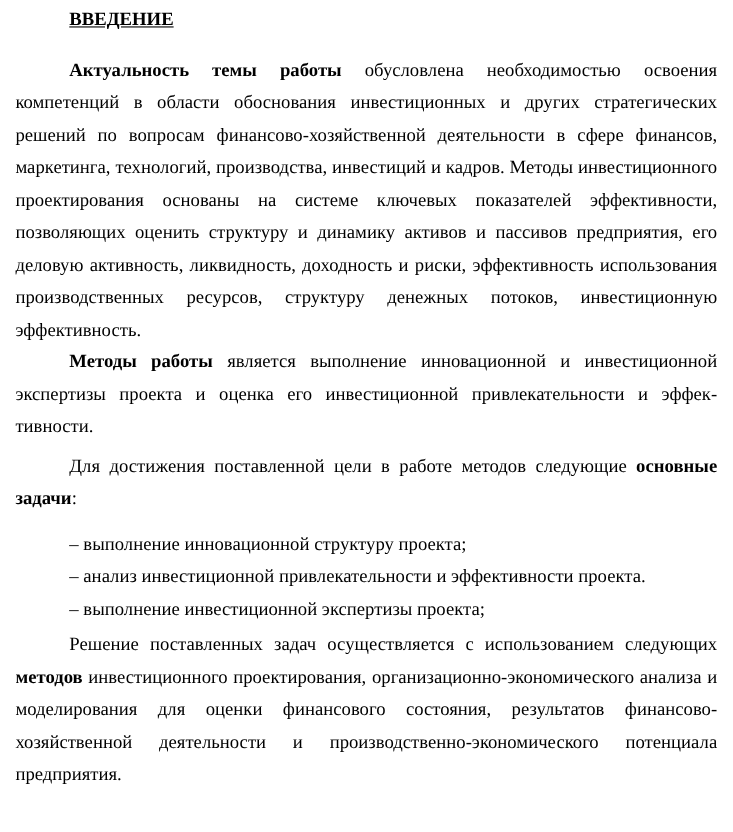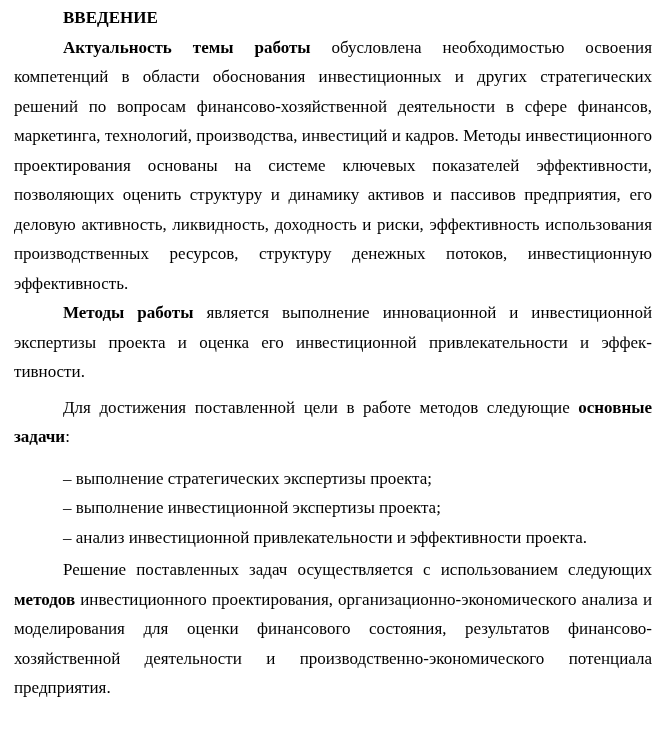--- a/index.html
+++ b/index.html
@@ -13,20 +13,22 @@
     font-size: 17px;
     line-height: 29.5px;
     padding: 3px 14px 0 14px;
     overflow: hidden;
   }
   .heading {
     font-size: 17px;
     font-weight: bold;
     text-indent: 49px;
     line-height: 29.5px;
+    margin-bottom: 16px;
+    text-decoration: underline;
   }
   p.body-paragraph {
     text-align: justify;
     text-indent: 49px;
   }
   p.list-item {
     text-align: left;
     text-indent: 49px;
   }
   #paragraphs > p:nth-child(3) { margin-top: 6px; }
@@ -37,19 +39,19 @@
 </head>
 <body>
 
 <div class="page">
   <h1 class="heading">ВВЕДЕНИЕ</h1>
   <div id="paragraphs">
       <p class="body-paragraph"><b>Актуальность темы работы</b><span> обусловлена необходимостью освоения компетенций в области обоснования инвестиционных и других стратегических решений по вопросам финансово-хозяйственной деятельности в сфере финан­сов, маркетинга, технологий, производства, инвестиций и кадров. Методы ин­вестиционного проектирования основаны на системе ключевых показателей эффективности, позволяющих оценить структуру и динамику активов и пасси­вов предприятия, его деловую активность, ликвидность, доходность и риски, эффективность использования производственных ресурсов, структуру денеж­ных потоков, инвестиционную эффективность.</span></p>
       <p class="body-paragraph"><b>Методы работы</b><span> является выполнение инновационной и инвестиционной экспертизы проекта и оценка его инвестиционной привлекательности и эффек­тивности.</span></p>
       <p class="body-paragraph"><span>Для достижения поставленной цели в работе методов следующие </span><b>ос­новные задачи</b><span>:</span></p>
       <div class="list">
-        <p class="list-item"><span>– выполнение стратегических экспертизы проекта;</span></p>
+        <p class="list-item"><span>– выполнение инновационной структуру проекта;</span></p>
+        <p class="list-item"><span>– анализ инвестиционной привлекательности и эффективности проекта.</span></p>
         <p class="list-item"><span>– выполнение инвестиционной экспертизы проекта;</span></p>
-        <p class="list-item"><span>– анализ инвестиционной привлекательности и эффективности проекта.</span></p>
       </div>
       <p class="body-paragraph"><span>Решение поставленных задач осуществляется с использованием следую­щих </span><b>методов</b><span> инвестиционного проектирования, организационно-экономического анализа и моделирования для оценки финансового состояния, результатов финансово-хозяйственной деятельности и производствен­но-экономического потенциала предприятия.</span></p>
     </div>
 </div>
 
 </body></html>

